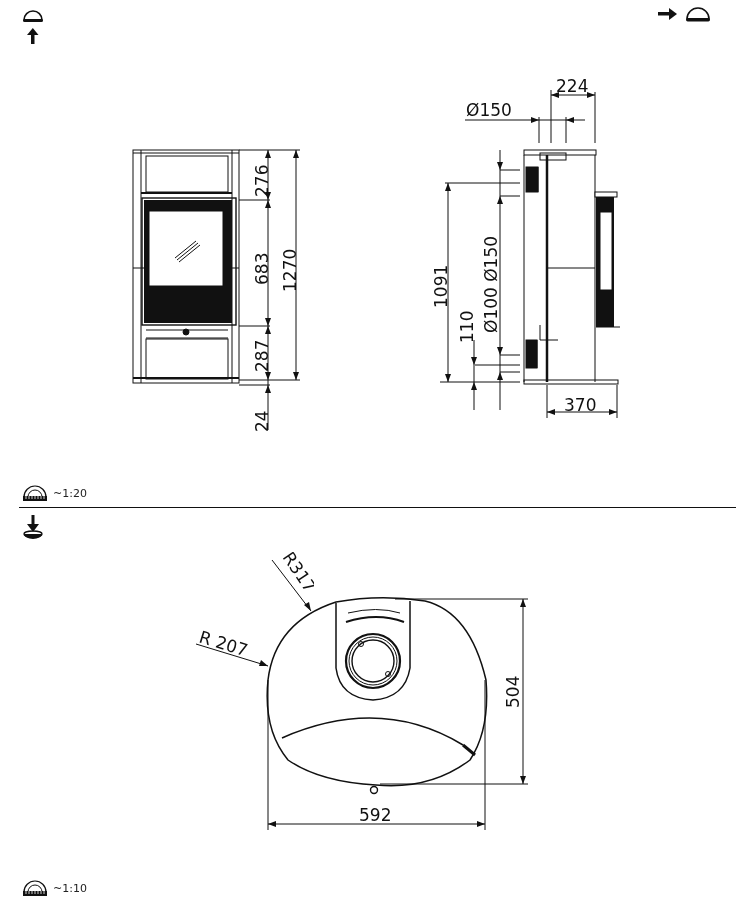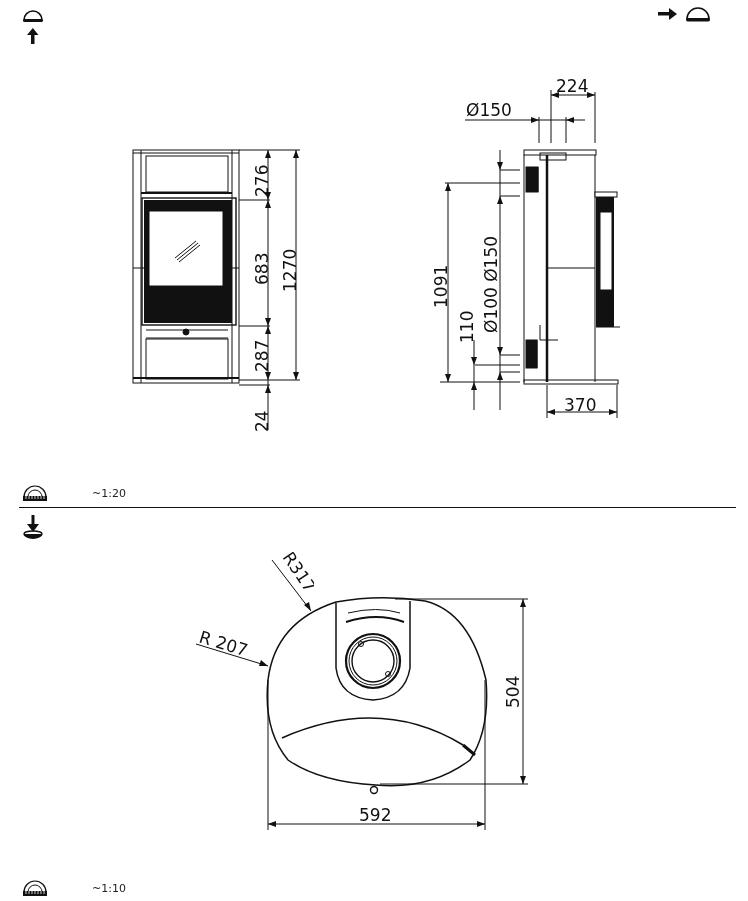--- a/index.html
+++ b/index.html
@@ -1,20 +1,20 @@
 <!DOCTYPE html>
 <html><head>
   <meta charset="utf-8">
   <style>
     html,body{margin:0;padding:0;background:#fff;}
     body{width:748px;height:901px;position:relative;overflow:hidden;font-family:"DejaVu Sans",sans-serif;color:#111;}
     .abs{position:absolute;}
     svg{position:absolute;left:0;top:0;}
     .dim{font-family:"DejaVu Sans",sans-serif;font-size:17px;fill:#111;}
-    .scale-label{font-size:11px;color:#222;font-family:"DejaVu Sans",sans-serif;margin-left:39px;}
+    .scale-label{font-size:11px;color:#222;font-family:"DejaVu Sans",sans-serif;}
   </style>
 </head>
 <body>
 
 <div class="abs" style="left:18px;top:4px;width:30px;height:40px;">
   <svg width="30" height="40" viewBox="0 0 30 40">
     <path d="M6 16 A9 9 0 0 1 24 16 Z" fill="none" stroke="#111" stroke-width="1.6"></path>
     <rect x="5" y="15" width="20" height="3" rx="1.5" fill="#111"></rect>
     <rect x="13" y="30" width="3.5" height="12" fill="#111"></rect>
     <polygon points="9,31 14.8,24 20.5,31" fill="#111"></polygon>

